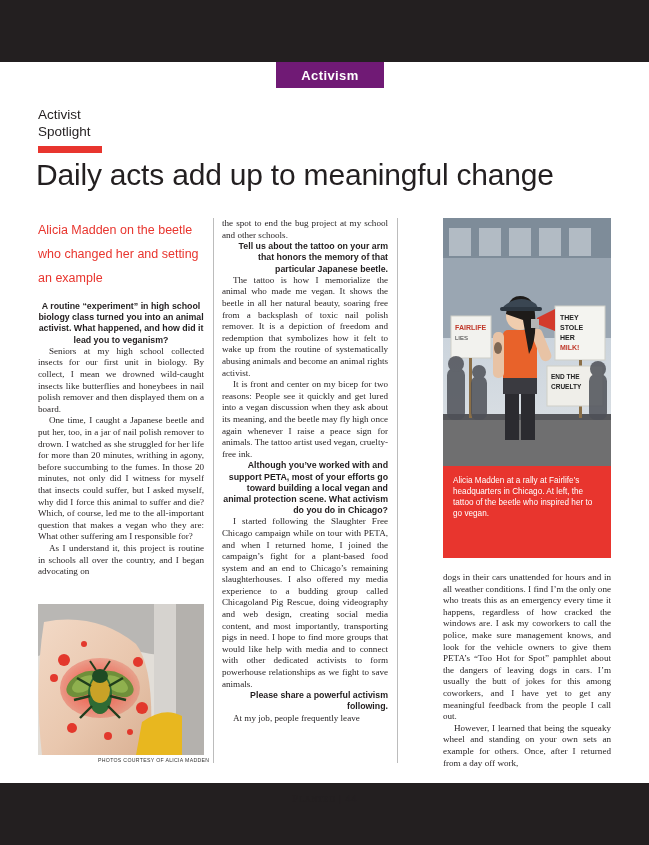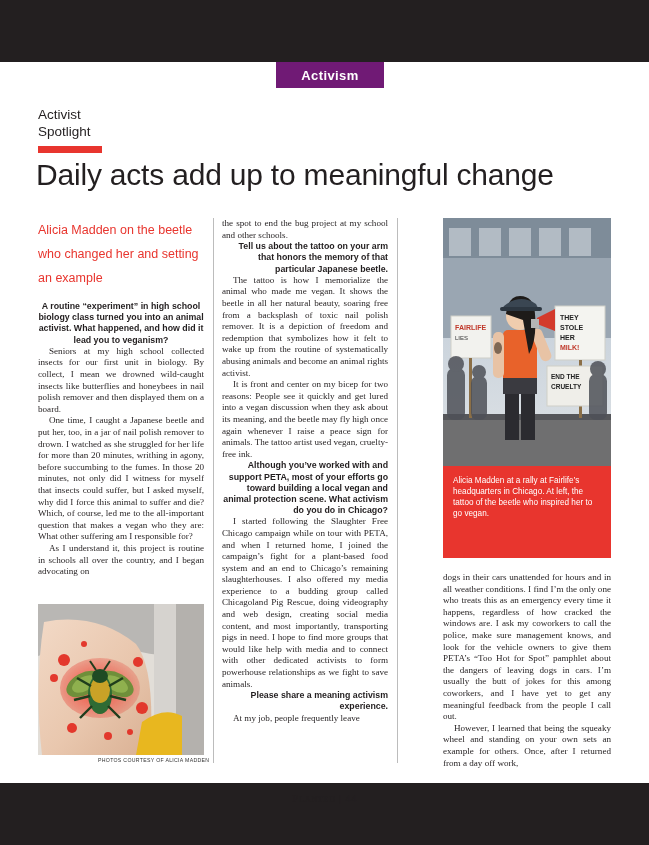--- a/index.html
+++ b/index.html
@@ -236,21 +236,21 @@
     <p class="indent">As I understand it, this project is routine in schools all over the country, and I began advocating on</p>
   </div>
 
   <div class="col col2">
     <p>the spot to end the bug project at my school and other schools.</p>
     <p class="q-inline">Tell us about the tattoo on your arm that honors the memory of that particular Japanese beetle.</p>
     <p class="indent">The tattoo is how I memorialize the animal who made me vegan. It shows the beetle in all her natural beauty, soaring free from a backsplash of toxic nail polish remover. It is a depiction of freedom and redemption that symbolizes how it felt to wake up from the routine of systematically abusing animals and become an animal rights activist.</p>
     <p class="indent">It is front and center on my bicep for two reasons: People see it quickly and get lured into a vegan discussion when they ask about its meaning, and the beetle may fly high once again whenever I raise a peace sign for animals. The tattoo artist used vegan, cruelty-free ink.</p>
     <p class="q-inline">Although you’ve worked with and support PETA, most of your efforts go toward building a local vegan and animal protection scene. What activism do you do in Chicago?</p>
     <p class="indent">I started following the Slaughter Free Chicago campaign while on tour with PETA, and when I returned home, I joined the campaign’s fight for a plant-based food system and an end to Chicago’s remaining slaughterhouses. I also offered my media experience to a budding group called Chicagoland Pig Rescue, doing videography and web design, creating social media content, and most importantly, transporting pigs in need. I hope to find more groups that would like help with media and to connect with other dedicated activists to form powerhouse relationships as we fight to save animals.</p>
-    <p class="q-inline">Please share a meaning activism experience.</p>
+    <p class="q-inline">Please share a powerful activism following.</p>
     <p class="indent">At my job, people frequently leave</p>
   </div>
 
   <div class="rally-photo">
     <svg width="168" height="248" viewBox="0 0 168 248">
       <defs>
         <linearGradient id="skyg" x1="0" y1="0" x2="0" y2="1">
           <stop offset="0" stop-color="#b9c6d4"></stop>
           <stop offset="1" stop-color="#dfe3e6"></stop>
         </linearGradient>

